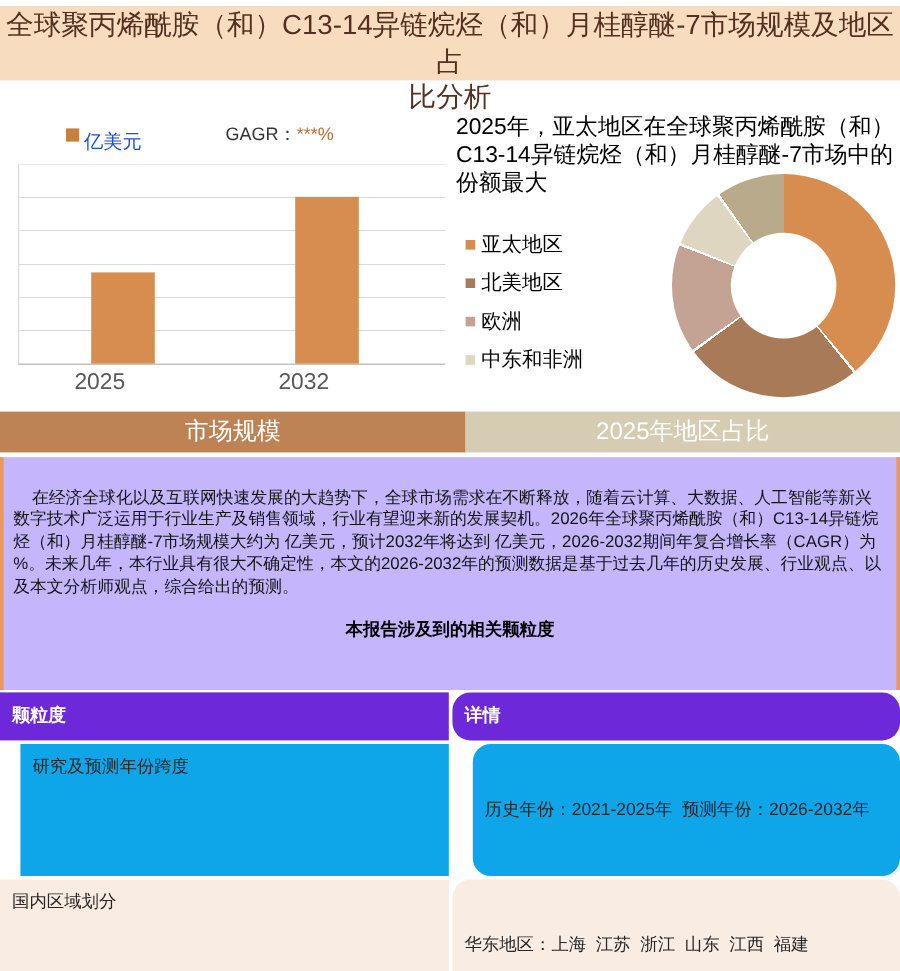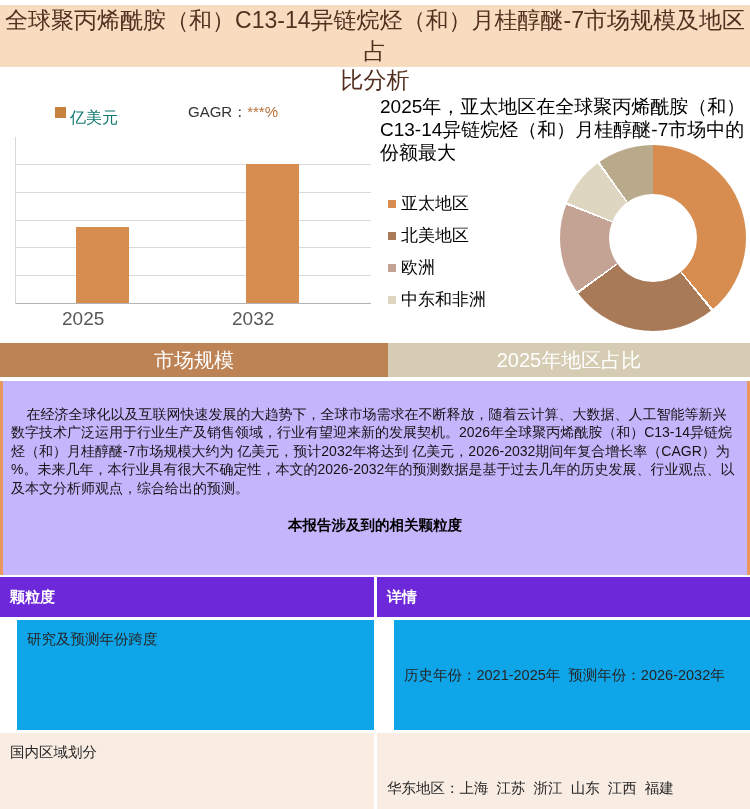--- a/index.html
+++ b/index.html
@@ -23,21 +23,21 @@
     color:#53301f;
     font-size:23px;
     line-height:26px;
     text-align:center;
   }
   
   .charts-row { display:flex; height:244px; }
   .bar-block { width:380px; position:relative; padding-top:8px; }
   .bar-legend-row { display:flex; align-items:center; height:22px; margin-left:55px; }
   .legend-sq { width:11px; height:11px; display:inline-block; margin-right:4px; }
-  .bar-unit { font-size:16px; color:#0f766e;margin-top:13px; }
+  .bar-unit { font-size:16px; color:#1d4ed8;margin-top:13px; }
   .cagr-wrap { margin-left:70px; font-size:15px; color:#333; }
   .cagr-value { color:#b5703a; }
   .plot {
     position:relative;
     margin-left:15px;
     margin-top:14px;
     width:356px;
     height:167px;
     border-left:1px solid #d9d9d9;
     border-bottom:1px solid #b3b3b3;
@@ -90,21 +90,21 @@
     color:#141414;
     white-space:pre-wrap;
   }
   .summary-title { text-align:center; font-weight:bold; font-size:14.5px; line-height:19px; color:#000; }
   
   .gtable { margin-top:2px; border-bottom:3px solid #e9975c; }
   .trow { display:flex; margin-top:3px; }
   .trow:first-child { margin-top:0; }
   .tcell { padding:10px 10px; font-size:14.5px; line-height:18px; color:#262626; white-space:pre-wrap; }
   .tcell.c-left  { width:374px; margin-right:3px; }
-  .tcell.c-right { width:373px; }
+  .tcell.c-right { width:373px;border-radius:15px; }
   .thead .tcell { background:#6d28d9; color:#ffffff; font-weight:bold; font-size:15px; padding:11px 10px; }
   .row-odd  .tcell { background:#0ea5e9;margin-left:17px; }
   .row-even .tcell { background:#f9ece3; }
 </style>
 </head>
 <body>
 
 <div>
 
   <div class="title-line1">全球聚丙烯酰胺（和）C13-14异链烷烃（和）月桂醇醚-7市场规模及地区占</div>

